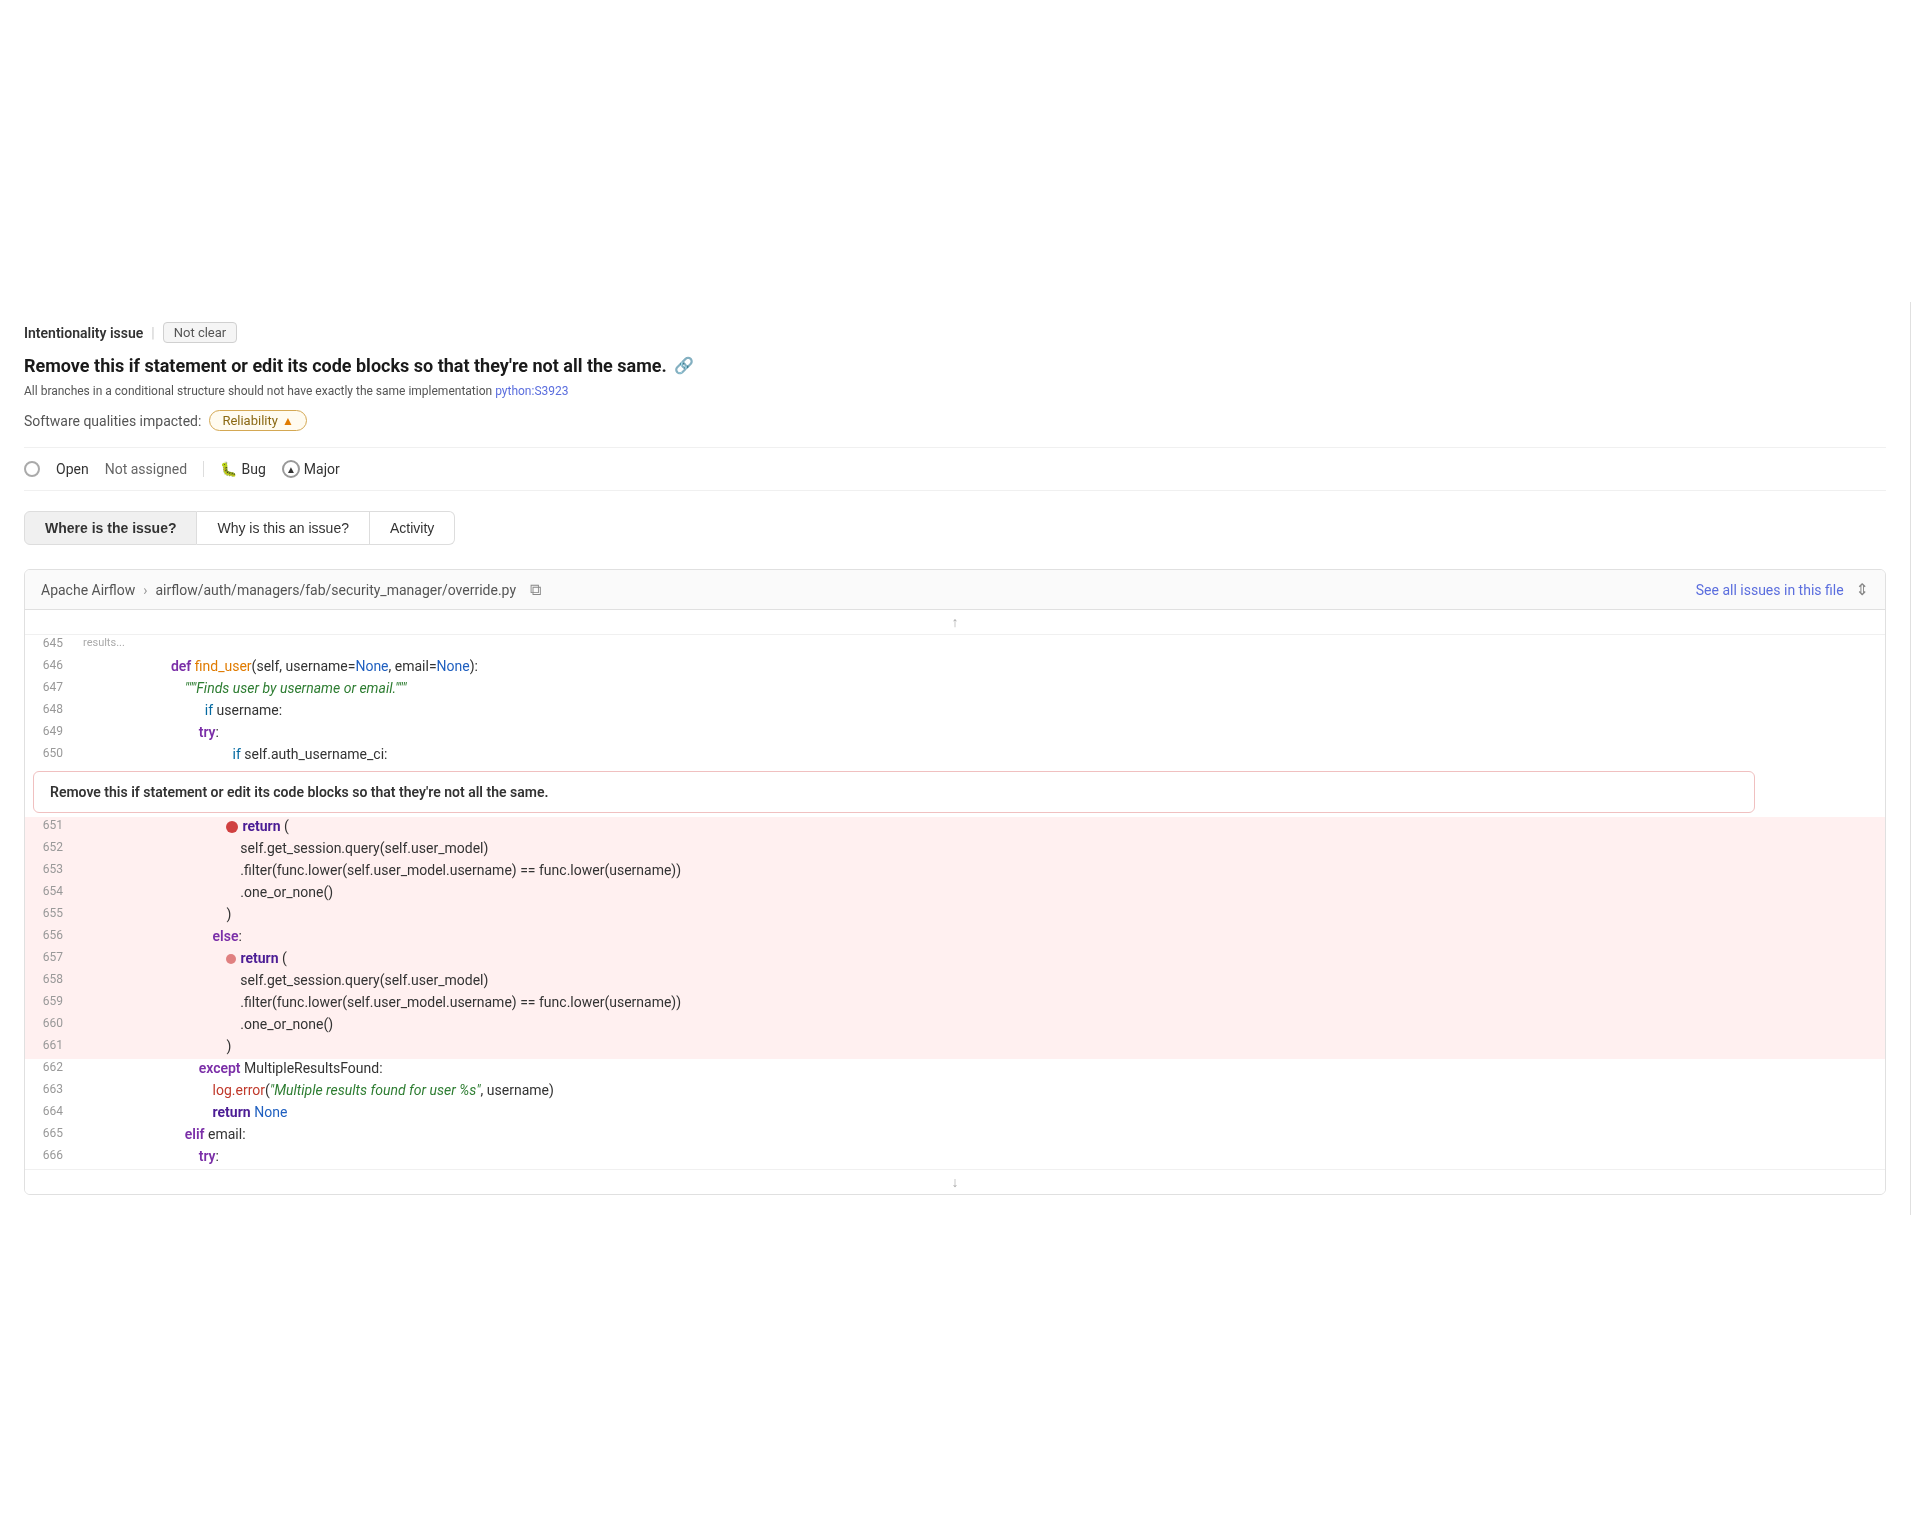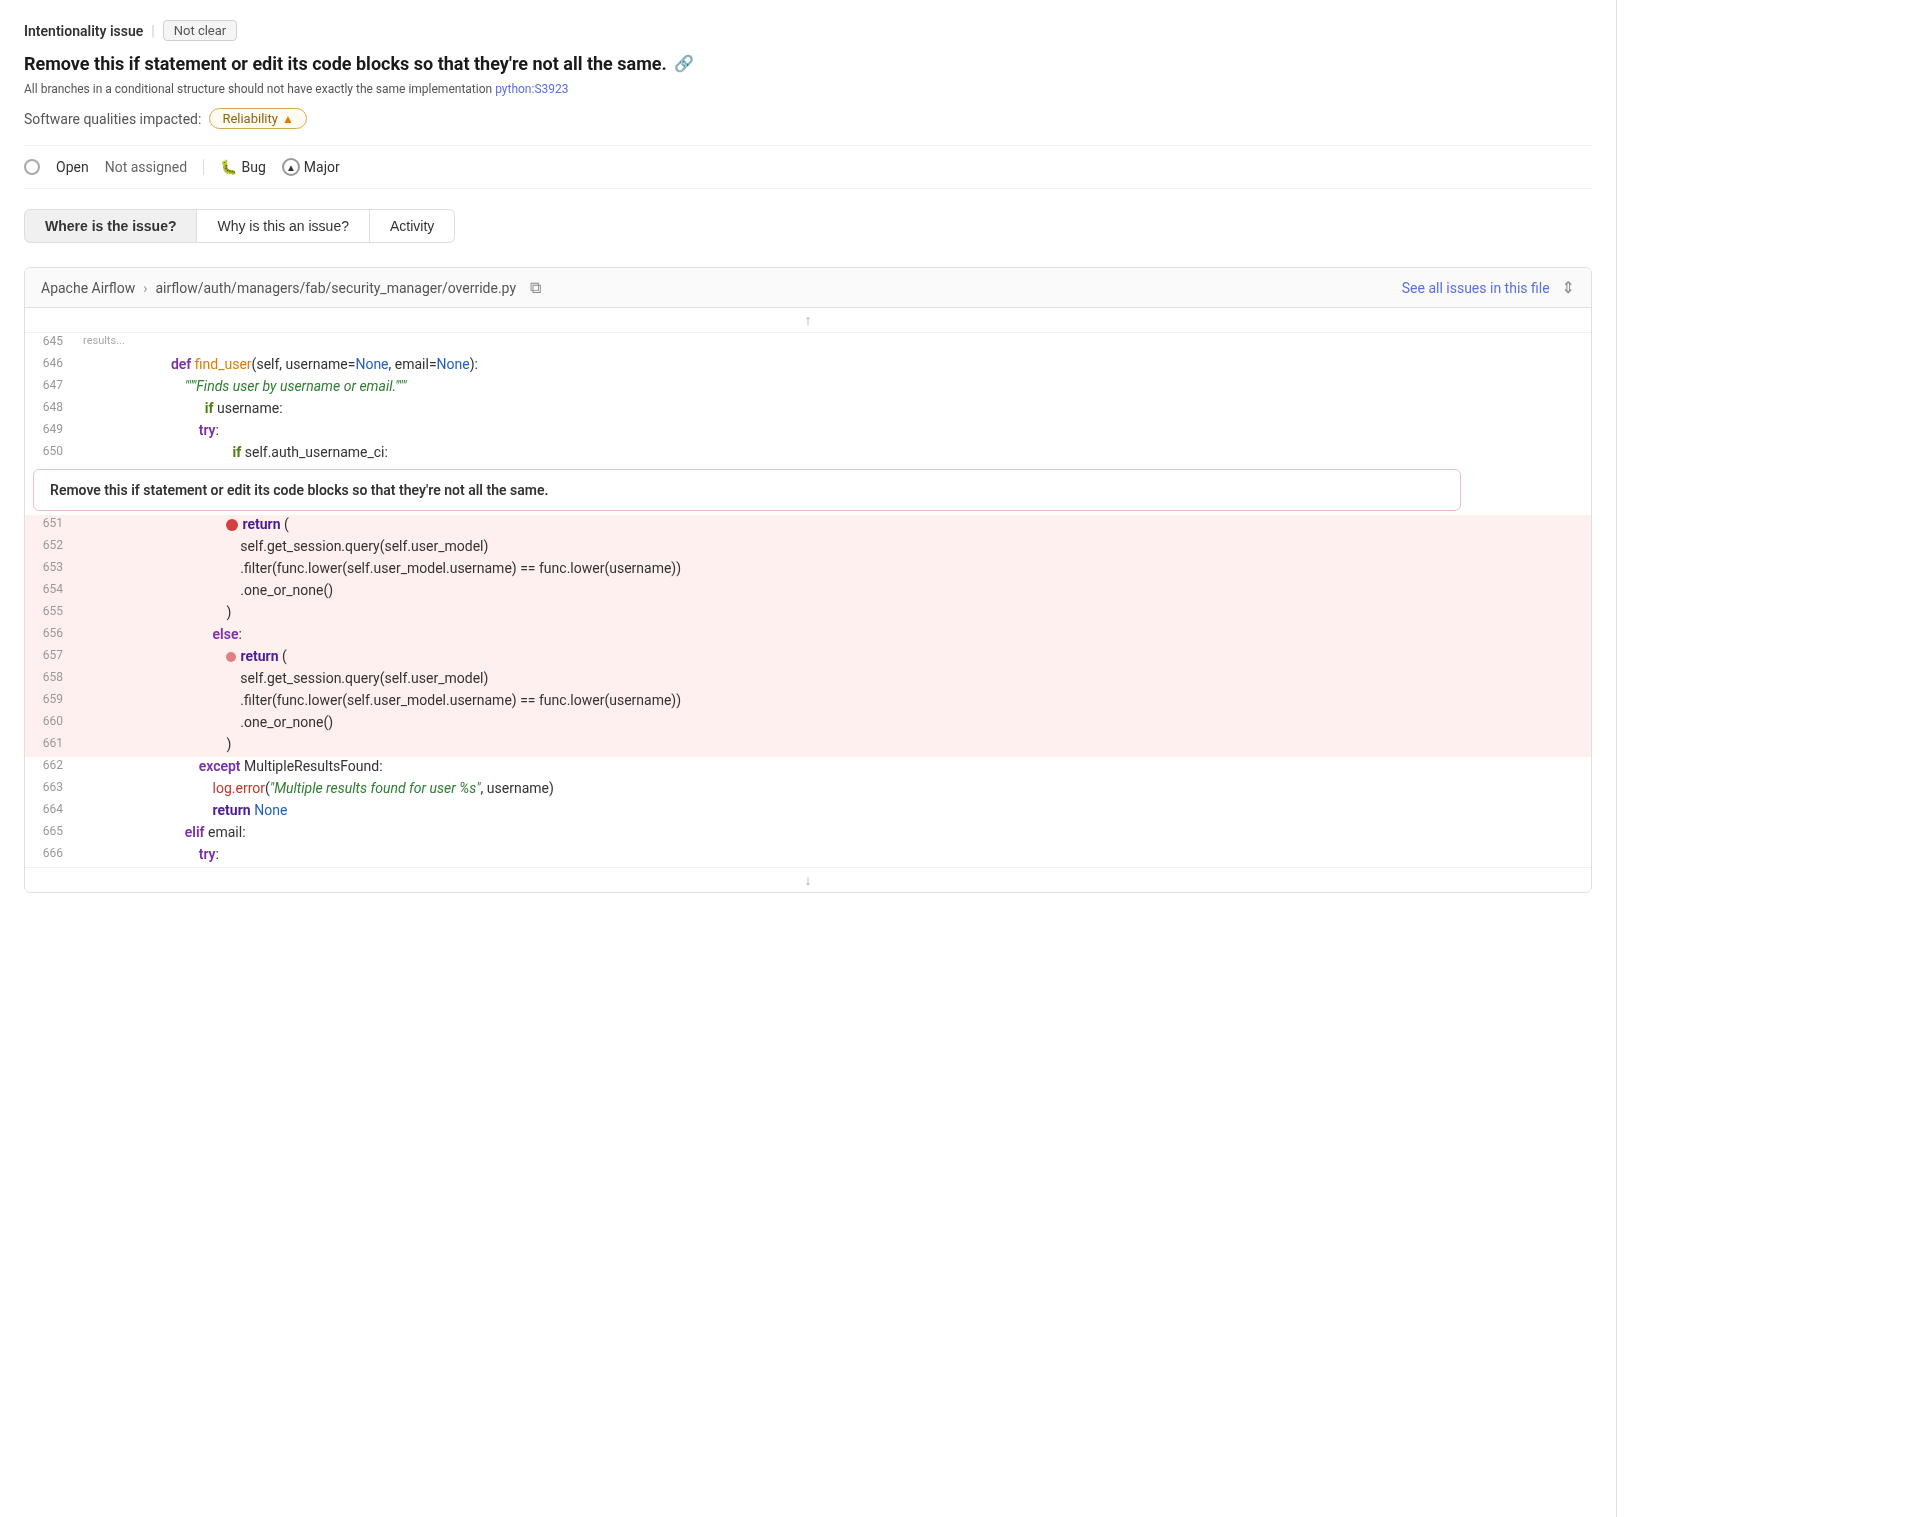--- a/index.html
+++ b/index.html
@@ -1,18 +1,18 @@
 <!DOCTYPE html>
 <html><head>
   <meta charset="utf-8">
   <style>
     * { box-sizing: border-box; margin: 0; padding: 0; }
     body { font-family: -apple-system, BlinkMacSystemFont, 'Segoe UI', Roboto, sans-serif; font-size: 14px; background: #fff; color: #333; }
 
-    .page-container { display: flex; width: 1617px; min-height: 1517px; }
+    .page-container { display: flex; width: 1911px; min-height: 1517px; align-items: center; }
 
     .main-content { flex: 1; padding: 20px 24px; border-right: 1px solid #e0e0e0; }
     .sidebar { width: 220px; padding: 20px; background: #fff; }
 
     
     .issue-header { margin-bottom: 16px; }
     .issue-type-bar { display: flex; align-items: center; gap: 8px; margin-bottom: 12px; }
     .issue-type-label { font-weight: 600; font-size: 14px; color: #333; }
     .issue-status-badge { background: #f5f5f5; border: 1px solid #d0d0d0; border-radius: 4px; padding: 2px 10px; font-size: 13px; color: #555; }
     .issue-title { font-size: 18px; font-weight: 700; color: #1a1a1a; margin-bottom: 8px; display: flex; align-items: center; gap: 8px; }
@@ -70,21 +70,21 @@
     
     .bg-red-light { background: #fff0f0; }
 
     
     .dot-marker { display: inline-block; width: 12px; height: 12px; border-radius: 50%; background: #d04040; margin-right: 4px; vertical-align: middle; }
     .dot-marker-pink { display: inline-block; width: 10px; height: 10px; border-radius: 50%; background: #e08080; margin-right: 4px; vertical-align: middle; }
 
     
     .kw-def { color: #7b2fa8; font-weight: 600; }
     .str-green { color: #2e7d32; font-style: italic; }
-    .kw-if { color: #4d7c0f; font-weight: 700; padding-left: 20px; }
+    .kw-if { color: #0369a1; font-weight: 400; padding-left: 20px; }
     .kw-return { color: #4c1d95; font-weight: 700; }
     .kw-else { color: #7b2fa8; font-weight: 600; }
     .kw-except { color: #7b2fa8; font-weight: 600; }
     .kw-elif { color: #7b2fa8; font-weight: 600; }
     .kw-try { color: #7b2fa8; font-weight: 600; }
     .kw-none { color: #2060c0; }
     .fn-orange { color: #e07b00; }
     .fn-red { color: #c0392b; }
 
     

